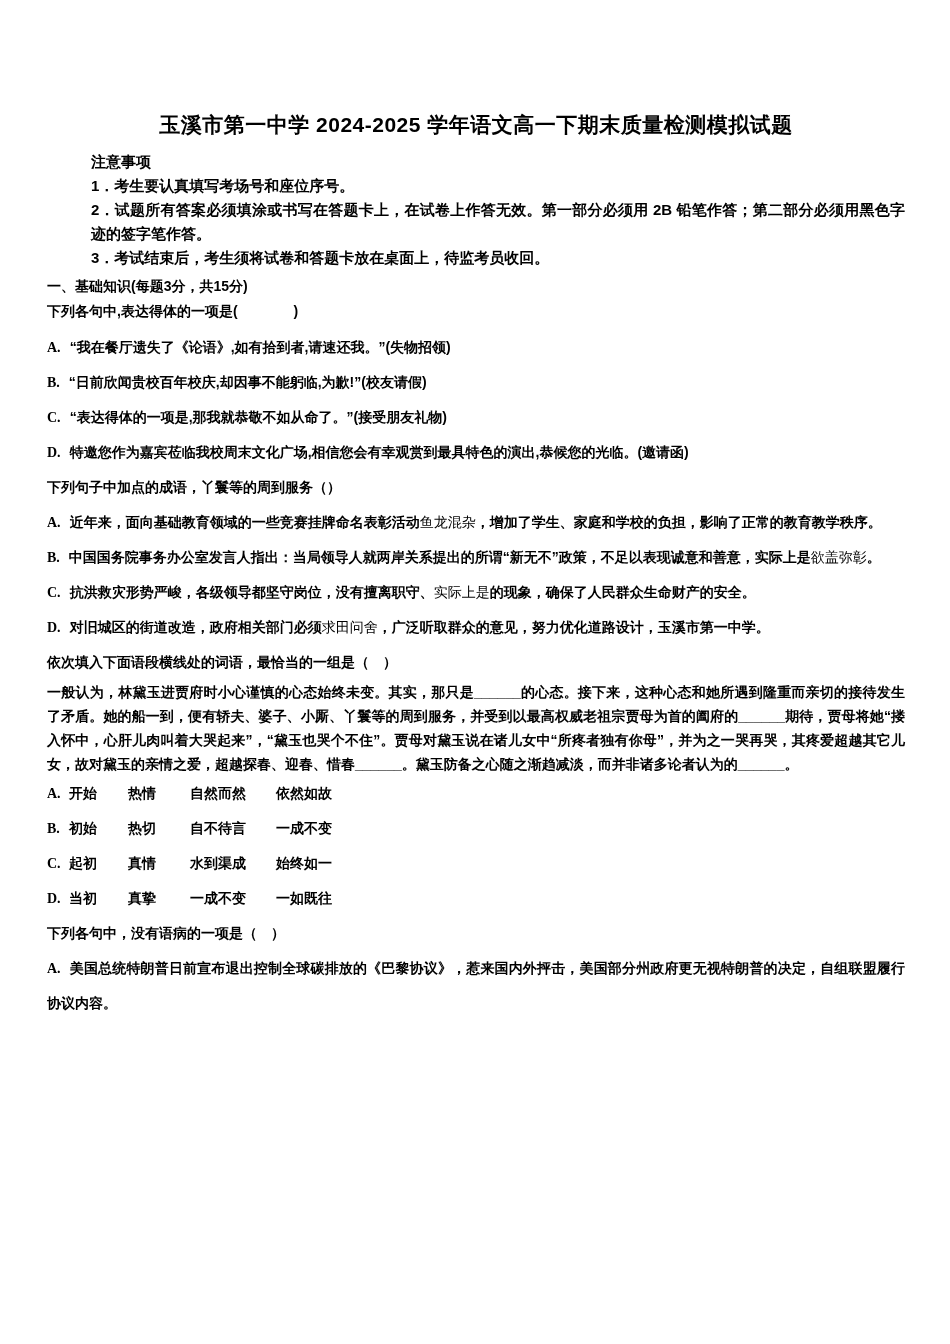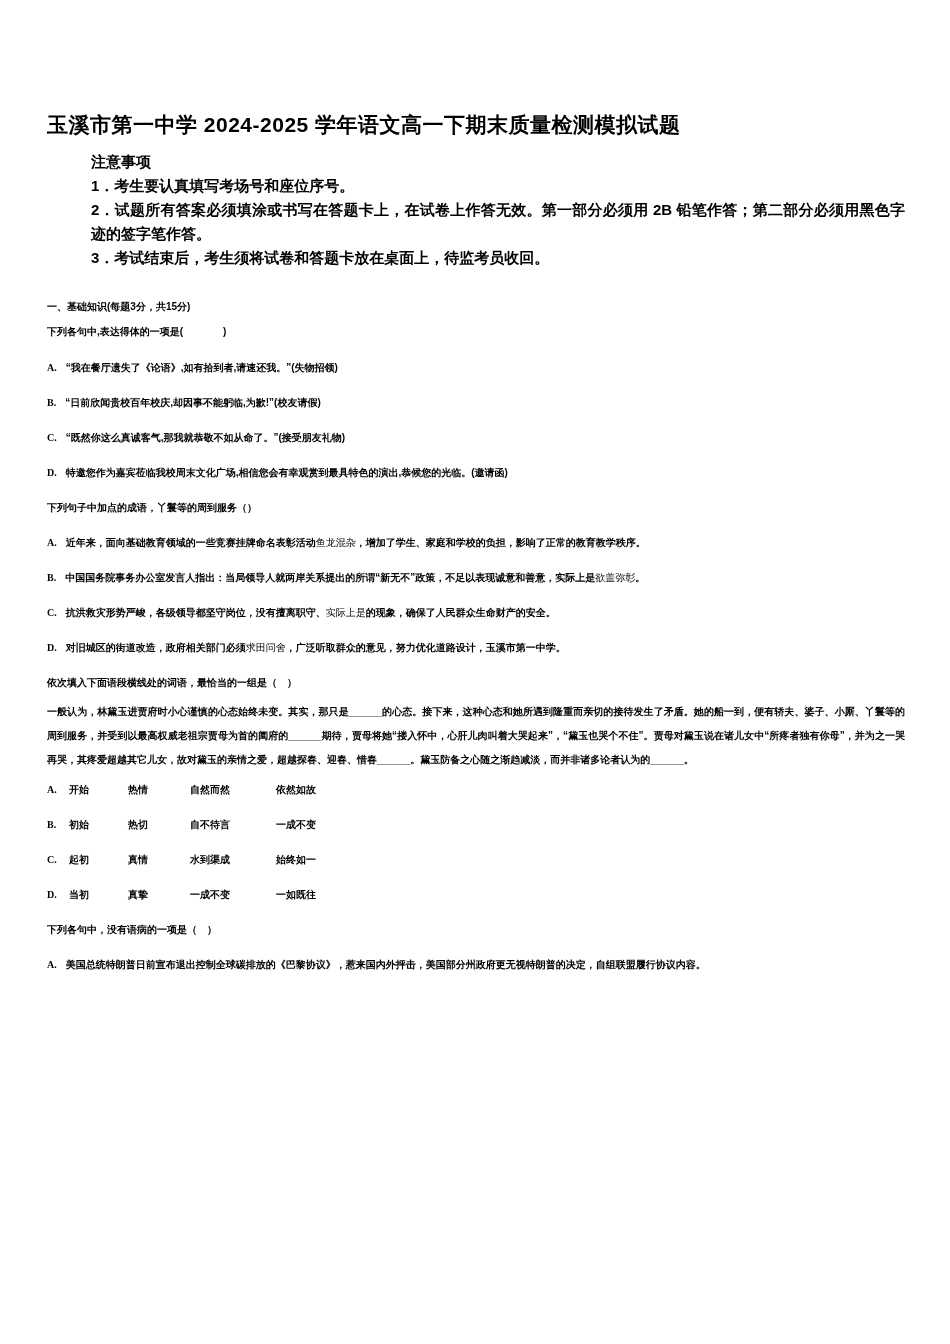--- a/index.html
+++ b/index.html
@@ -16,37 +16,38 @@
     font-weight: 700;
   }
   .page {
     box-sizing: border-box;
     width: 950px;
     height: 1344px;
     padding: 110px 45px 40px 47px;
   }
   .title {
     margin: 0 0 10px 0;
+    text-align: center;
     font-size: 21px;
     line-height: 30px;
     font-weight: 700;
     letter-spacing: 0.5px;
   }
   .notice {
     font-size: 15px;
     line-height: 24px;
     margin-left: 44px;
   }
   .notice .line {
     text-align: justify;
     text-justify: inter-character;
   }
   .main {
-    margin-top: 24px;
-    font-size: 10px;
+    margin-top: 4px;
+    font-size: 14px;
     line-height: 35px;
   }
   .tight { line-height: 25px; }
   .stem  { }
   .opt   {
     text-align: justify;
     text-justify: inter-character;
   }
   .optlabel {
     margin-right: 9px;
@@ -87,21 +88,21 @@
     <div class="tight">一、基础知识(每题3分，共15分)</div>
 
     <div class="tight stem" style="margin-bottom:6px;">下列各句中,表达得体的一项是(　　　　)</div>
     <div class="opt">
       <span class="optlabel">A.</span><span>“我在餐厅遗失了《论语》,如有拾到者,请速还我。”(失物招领)</span>
     </div>
     <div class="opt">
       <span class="optlabel">B.</span><span>“日前欣闻贵校百年校庆,却因事不能躬临,为歉!”(校友请假)</span>
     </div>
     <div class="opt">
-      <span class="optlabel">C.</span><span>“既然你这么真诚客气,那我就恭敬不如从命了。”(接受朋友礼物)</span>
+      <span class="optlabel">C.</span><span>“表达得体的一项是,那我就恭敬不如从命了。”(接受朋友礼物)</span>
     </div>
     <div class="opt">
       <span class="optlabel">D.</span><span>特邀您作为嘉宾莅临我校周末文化广场,相信您会有幸观赏到最具特色的演出,恭候您的光临。(邀请函)</span>
     </div>
 
     <div class="stem">下列句子中加点的成语，丫鬟等的周到服务（）</div>
     <div class="opt">
       <span class="optlabel">A.</span><span>近年来，面向基础教育领域的一些竞赛挂牌命名表彰活动</span><span class="emph">鱼龙混杂</span><span>，增加了学生、家庭和学校的负担，影响了正常的教育教学秩序。</span>
     </div>
     <div class="opt">

